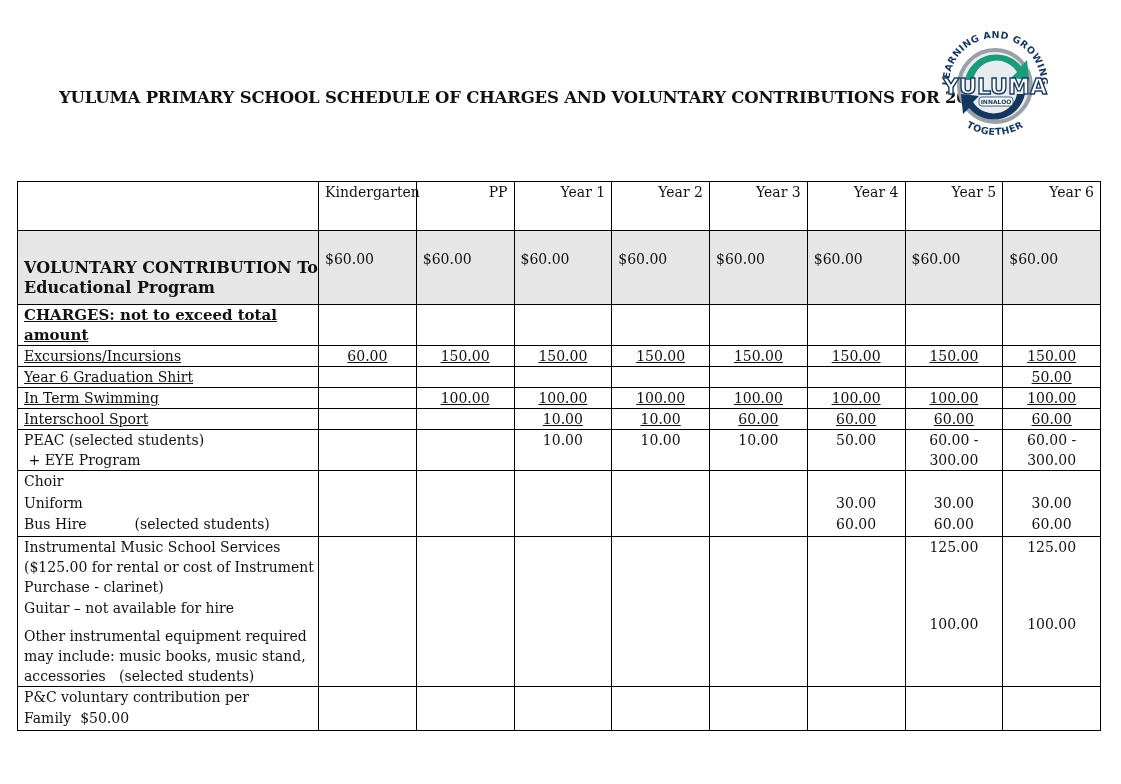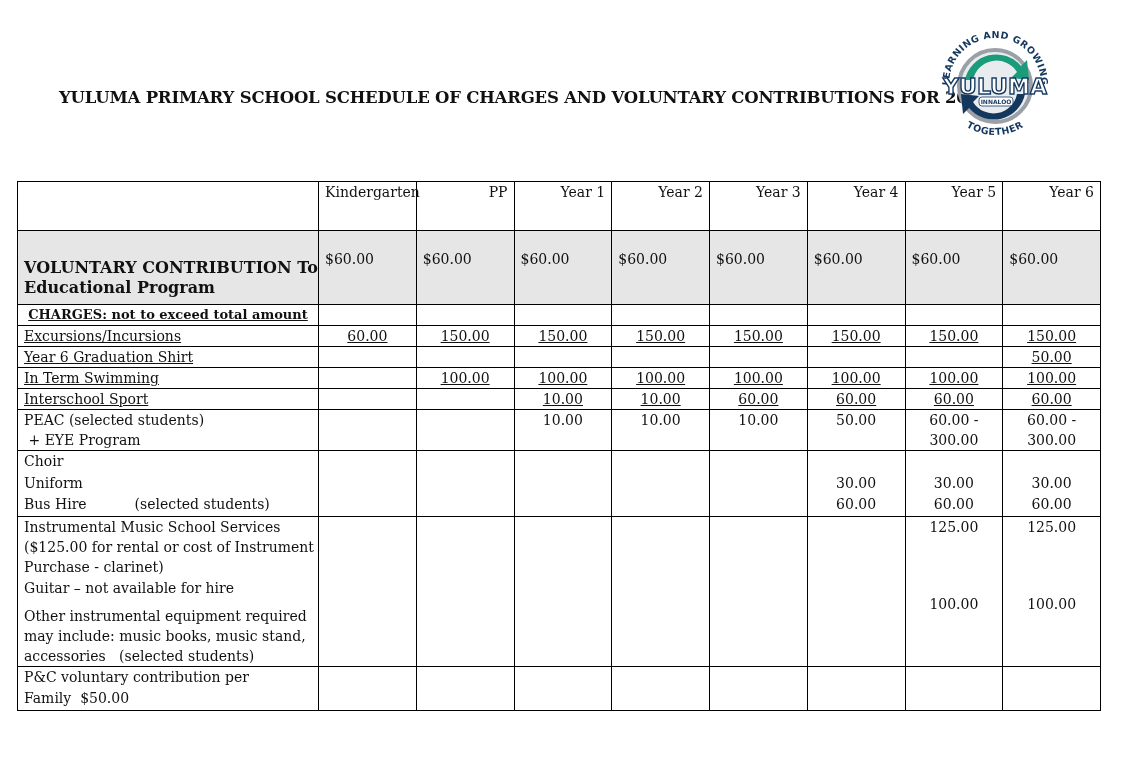--- a/index.html
+++ b/index.html
@@ -12,21 +12,21 @@
                   table-layout: fixed; width: 1083px; }
     table.sched td { border: 1.5px solid #000; padding: 0 6px; font-size: 14px; vertical-align: top;
                      line-height: 20px; }
     col.c0 { width: 301px; }
     col.cn { width: 97.75px; }
     .hdr td { height: 48px; vertical-align: middle; text-align: right; font-size: 11.5px; }
     .vc td { background: #e6e6e6; height: 55px; vertical-align: middle; text-align: left; font-size: 14.5px; }
     .vc td.lbl { font-weight: bold; font-size: 16px; line-height: 19px; vertical-align: bottom; padding-bottom: 6px; }
     .vc td.val { vertical-align: top; padding-top: 18px; }
     .charges td { height: 20px; }
-    .charges td.lbl { text-align: center; font-weight: bold; text-decoration: underline; font-size: 13px; margin-top: 36px; }
+    .charges td.lbl { text-align: left; font-weight: bold; text-decoration: underline; font-size: 15px; margin-top: 36px; }
     td.num { text-align: center; }
     .line { display: block; height: 20px; line-height: 20px; white-space: nowrap; }
     .line.tall { height: 21.5px; line-height: 21.5px; }
     .lbl .line { white-space: nowrap; }
     .r-h1 td { height: 20px; text-decoration: underline; }
     .r-h2 td { height: 40px; }
     .r-h3 td { height: 64px; }
     .r-h4 td { height: 137px; }
     .r-h5 td { height: 42px; }
     .spacer { height: 19px; display: block; }

